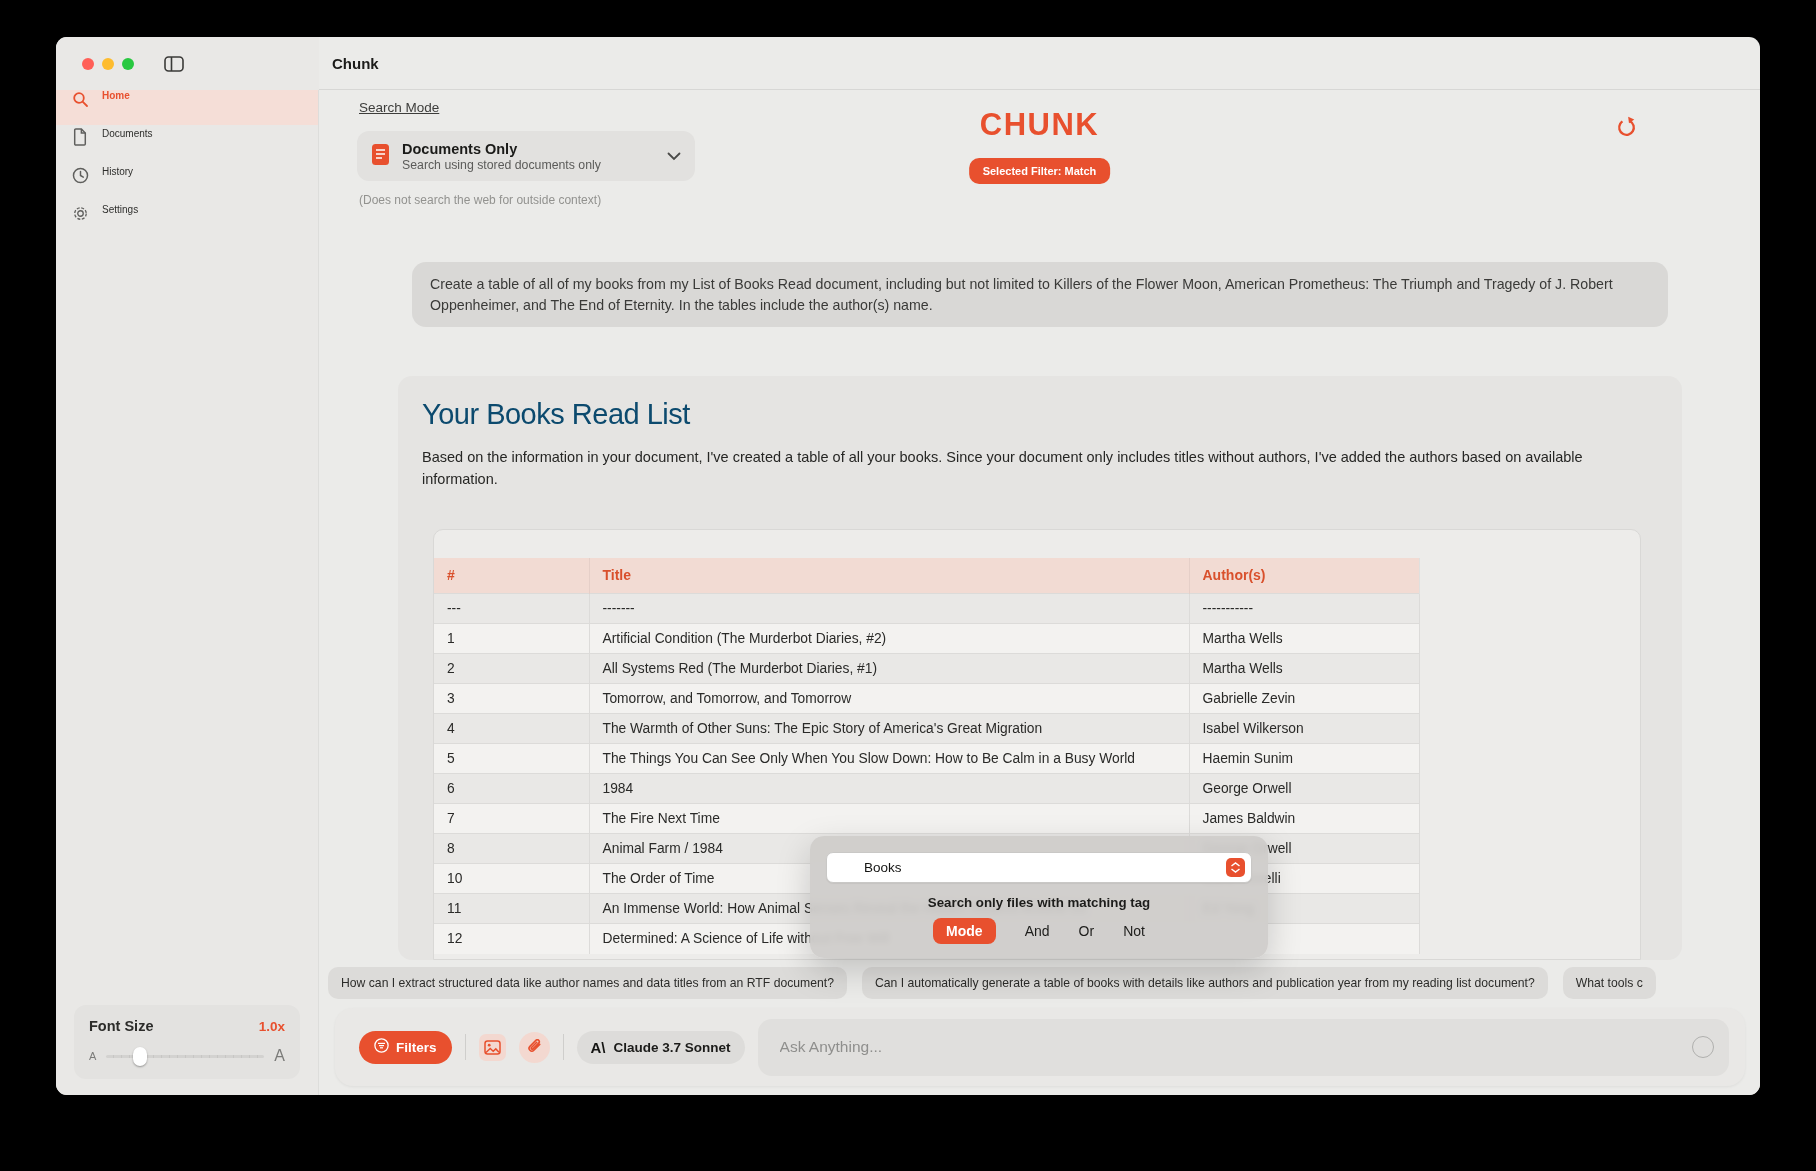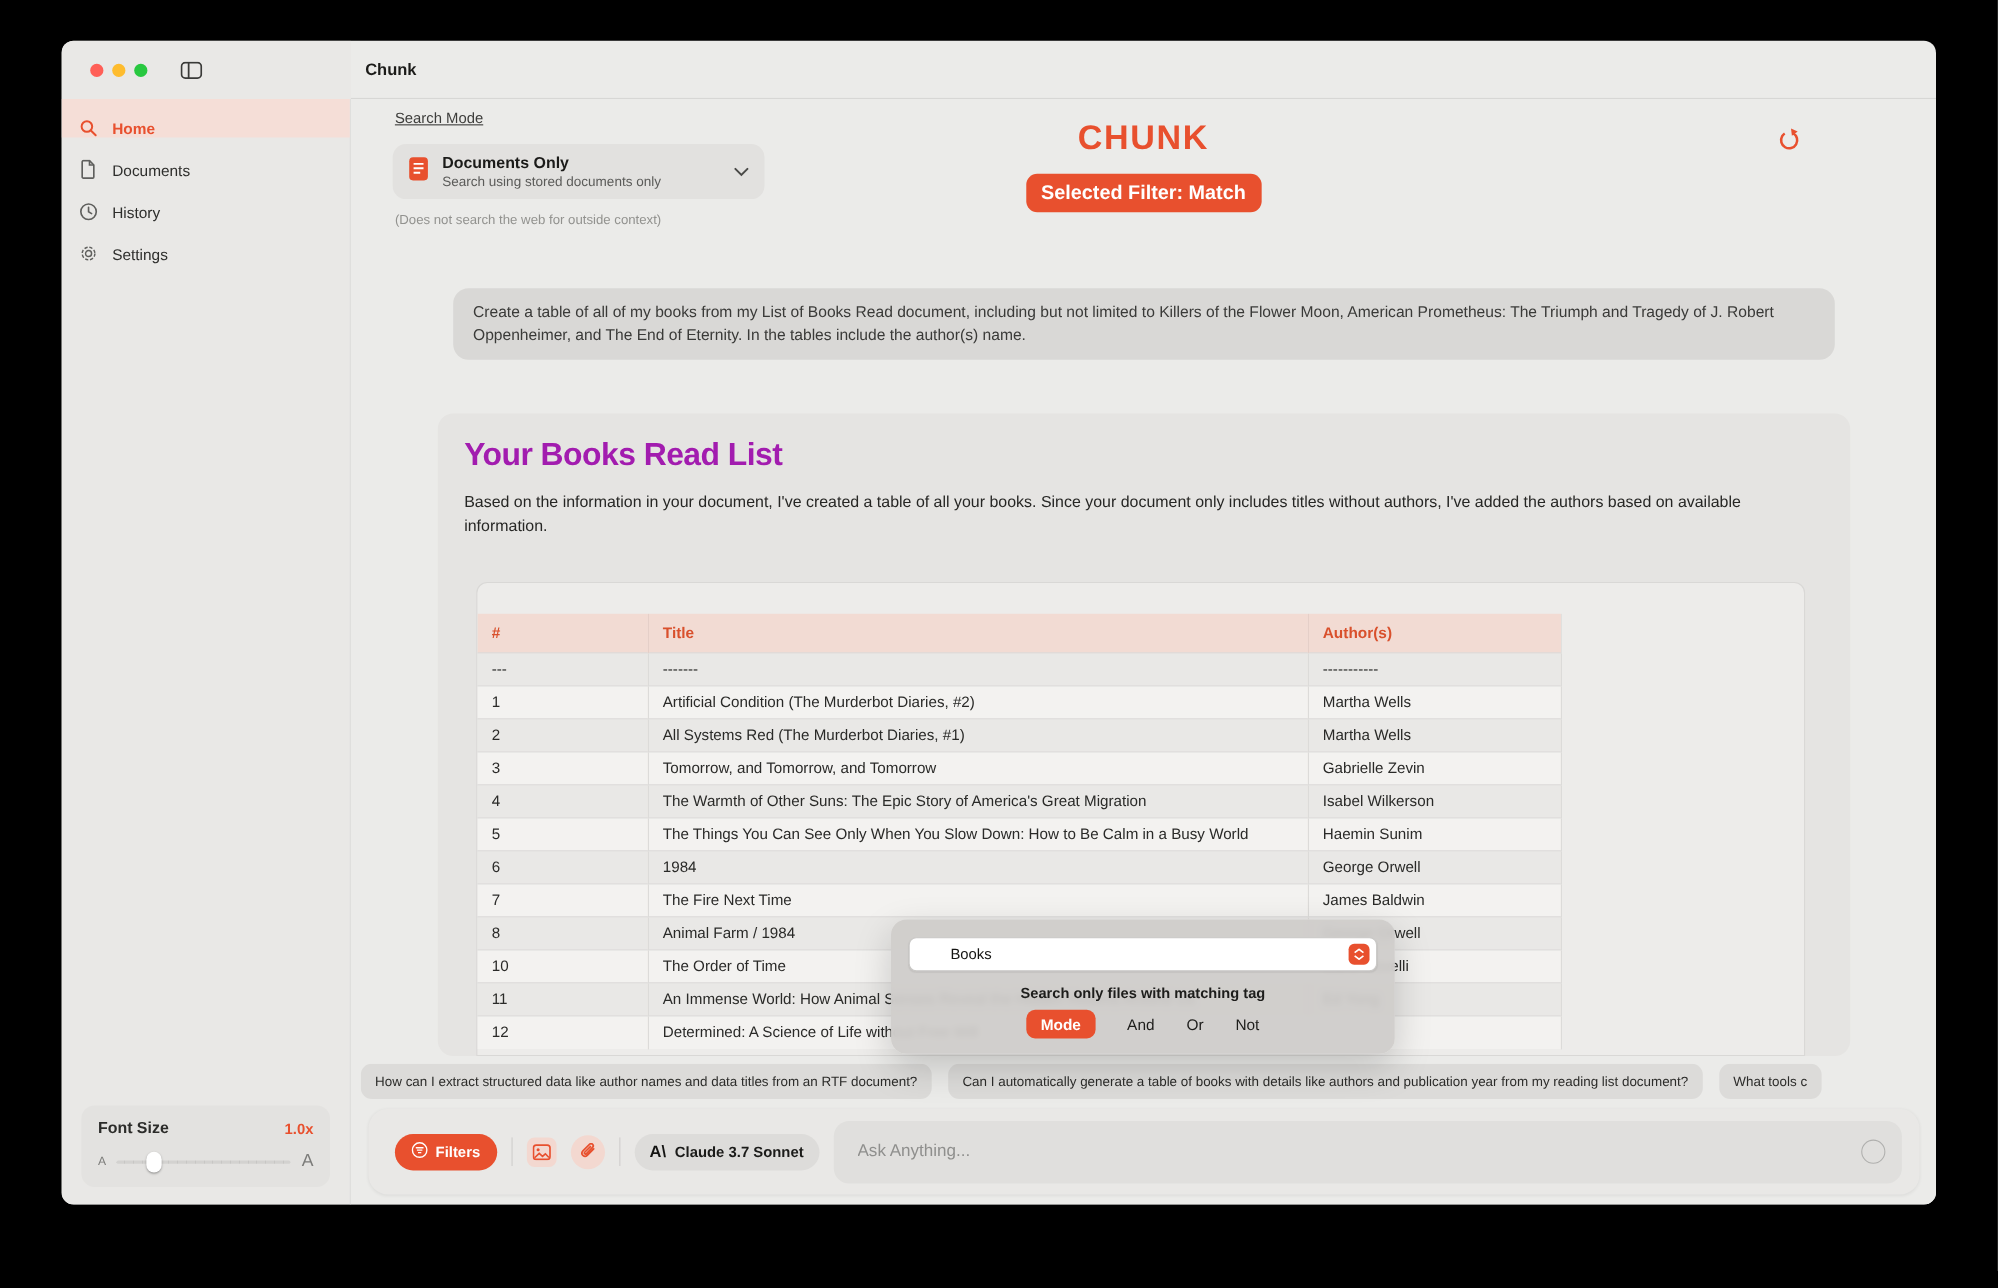--- a/index.html
+++ b/index.html
@@ -16,22 +16,22 @@
   .tb-left{ width:263px; background:var(--side-bg); display:flex; align-items:center; padding-left:26px; }
   .tb-right{ flex:1; border-bottom:1px solid #d7d7d5; display:flex; align-items:center; padding-left:13px; }
   .lights{ display:flex; gap:8px; }
   .light{ width:12px; height:12px; border-radius:50%; }
   .light.red{ background:#ff5f57; } .light.yellow{ background:#febc2e; } .light.green{ background:#28c840; }
   .tb-toggle{ margin-left:30px; display:flex; }
   .win-title{ font-size:15px; font-weight:700; color:#1b1b19; }
   
   .bodyrow{ flex:1; display:flex; min-height:0; }
   .sidebar{ width:263px; background:var(--side-bg); border-right:1px solid #dddddb; position:relative; flex-shrink:0; }
-  .side-item{ height:35px; margin-bottom:3px; display:flex; align-items:flex-end; padding-left:15px; gap:13px;
-    font-size:14px; color:#2e2e2c; cursor:default; }
+  .side-item{ height:35px; margin-bottom:3px; display:flex; align-items:flex-start; padding-left:15px; gap:13px;
+    font-size:10px; color:#2e2e2c; cursor:default; }
   .side-item .s-icon{ width:18px; height:18px; display:flex; align-items:center; justify-content:center; }
   .side-item .s-icon svg{ stroke:#5f5f5d; }
   .side-item.active{ background:var(--active-bg); color:var(--accent); font-weight:700; }
   .side-item.active .s-icon svg{ stroke:var(--accent); }
   
   .fs-card{ position:absolute; left:18px; bottom:16px; width:226px; height:74px; background:#e3e2e0;
     border-radius:12px; padding:13px 15px 0; }
   .fs-top{ display:flex; align-items:flex-end; }
   .fs-label{ font-size:14.5px; font-weight:700; color:#2c2c2a; }
   .fs-value{ margin-left:auto; font-size:13.5px; font-weight:700; color:var(--accent); }
@@ -47,31 +47,31 @@
   .sm-label{ position:absolute; left:40px; top:10px; font-size:13.5px; color:#3d3d3b;text-decoration:underline; }
   .sm-dropdown{ position:absolute; left:38px; top:41px; width:338px; height:50px; background:#e2e1df;
     border-radius:12px; display:flex; align-items:center; padding:0 14px; gap:12px; }
   .sm-title{ font-size:14.5px; font-weight:700; color:#1b1b19; }
   .sm-sub{ font-size:12.3px; color:#5b5b59; margin-top:1px; }
   .sm-chev{ margin-left:auto; display:flex; }
   .sm-caption{ position:absolute; left:40px; top:103px; font-size:12px; color:#92928f; }
   .logo{ position:absolute; top:17px; left:50%; transform:translateX(-50%); font-size:31px; font-weight:800;
     letter-spacing:1.5px; color:var(--accent); }
   .filter-badge{ position:absolute; top:68px; left:50%; transform:translateX(-50%); background:var(--accent);
-    color:#fff; font-size:18px; font-weight:700; padding:7px 14px; border-radius:10px; white-space:nowrap; }
+    color:#fff; font-size:11px; font-weight:700; padding:7px 14px; border-radius:10px; white-space:nowrap; }
   .refresh-btn{ position:absolute; right:122px; top:26px; } 
   .menu-btn{ position:absolute; right:46px; top:31px; width:24px; }
   .menu-btn .bar{ height:2.6px; background:#2a2a28; border-radius:2px; margin-bottom:4.2px; }
   
   .query{ position:absolute; left:93px; top:172px; right:92px; background:#d9d8d6; border-radius:14px;
     padding:12px 18px; font-size:14.2px; color:#3a3a38; line-height:1.45; }
   
   .card{ position:absolute; left:79px; top:286px; width:1284px; height:584px; background:#e5e4e2;
     border-radius:14px; padding:22px 24px 0; display:flex; flex-direction:column; overflow:hidden; }
-  .card h1{ font-size:29px; font-weight:700; letter-spacing:-0.5px; color:#a21caf; }
+  .card h1{ font-size:29px; font-weight:400; letter-spacing:-0.5px; color:#0c4a6e; }
   .card .intro{ margin-top:16px; font-size:14.5px; color:#262624; line-height:1.5; max-width:1232px; }
   .tbl-wrap{ margin:38px 17px 0 11px; flex:1; background:#edecea; border:1px solid #d9d8d6;
     border-radius:10px 10px 0 0; padding-top:28px; overflow:hidden; }
   table.books{ border-collapse:collapse; width:985px; table-layout:fixed; }
   table.books col.c-num{ width:155px; } table.books col.c-title{ width:600px; } table.books col.c-auth{ width:230px; }
   table.books th{ background:var(--header-pink); color:var(--header-text); font-size:14px; font-weight:700;
     text-align:left; height:36px; padding-left:13px; border-right:1px solid rgba(0,0,0,.05); }
   table.books td{ height:30px; font-size:13.8px; color:#2a2a28; padding-left:13px; white-space:nowrap; overflow:hidden;
     border-top:1px solid #dcdbd9; border-right:1px solid #dcdbd9; }
   table.books tbody tr:nth-child(odd){ background:#e9e8e6; }

